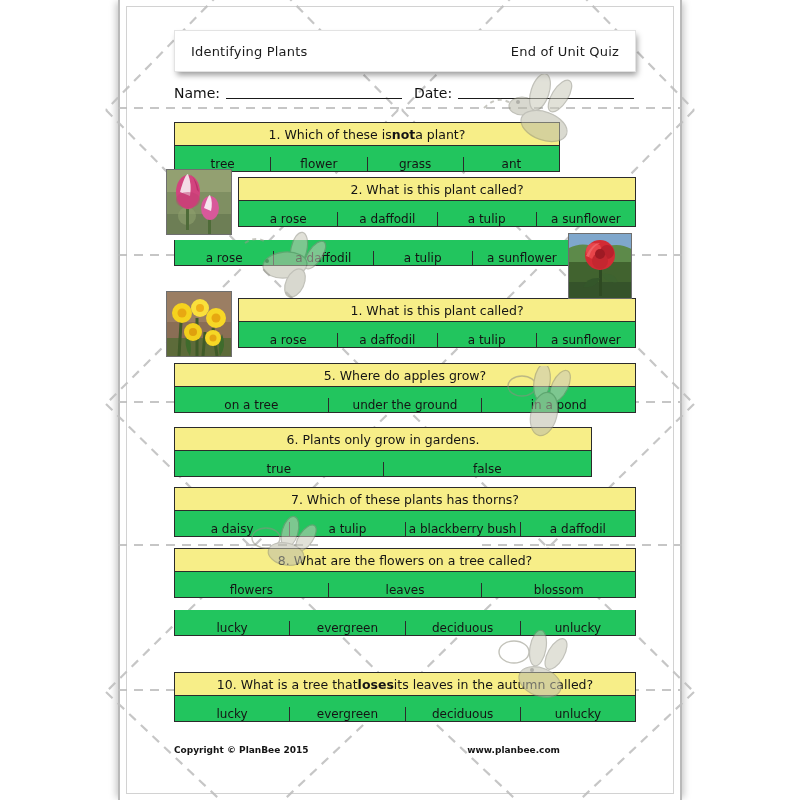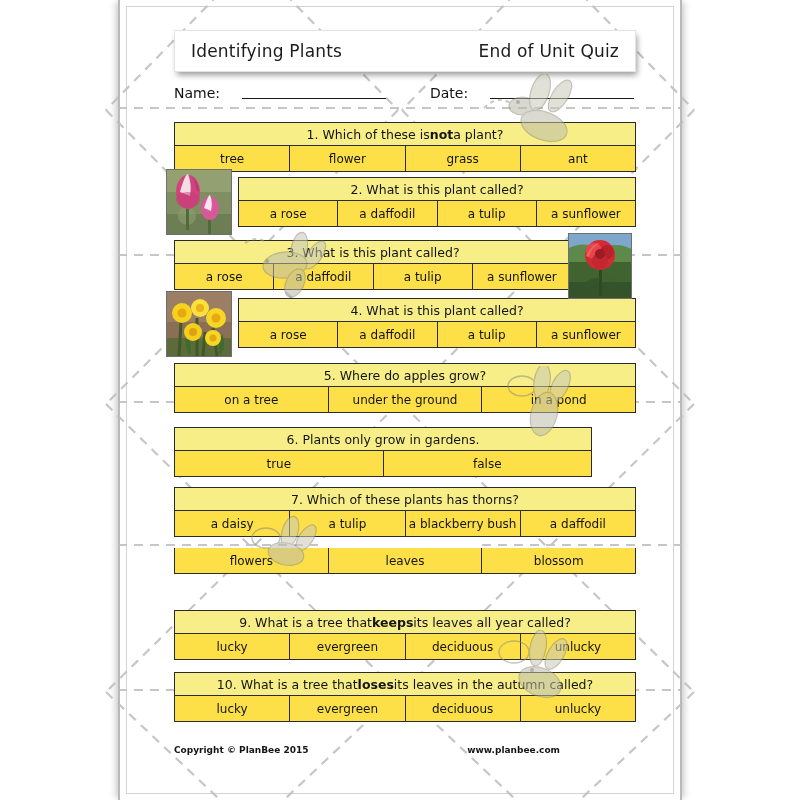--- a/index.html
+++ b/index.html
@@ -36,42 +36,42 @@
 
   .title-box{
     position:absolute;left:10px;top:30px;width:462px;height:42px;
     background:#fff;border:1px solid #e3e3e3;box-sizing:border-box;
     box-shadow:2px 4px 6px -1px rgba(0,0,0,.40);
     display:flex;align-items:center;justify-content:space-between;
     padding:0 16px;
   }
   .title-box span{
     font-family:"DejaVu Sans", sans-serif;
-    font-size:17px;color:#1b1b1b;letter-spacing:.2px;
+    font-size:13px;color:#1b1b1b;letter-spacing:.2px;
   }
 
   .namedate{
     position:absolute;left:10px;top:80px;width:462px;height:22px;
-    display:flex;align-items:flex-end;gap:16px;
+    display:flex;align-items:flex-end;
   }
   .nd-label{font-size:14px;color:#111;padding-bottom:1px;}
   .nd-line{flex:1;border-bottom:1.6px solid #1a1a1a;margin:0 2px 3px 6px;}
   .nd-gap{width:10px;}
 
   
   .q{position:absolute;box-sizing:border-box;}
   .qbar{
     background:#f7ee88;border:1.4px solid #2b2b2b;box-sizing:border-box;
     height:24px;display:flex;align-items:center;justify-content:center;
     font-size:12.5px;color:#141414;
   }
   .qbar b{font-weight:bold;}
   .arow{
     display:flex;border:1.4px solid #2b2b2b;border-top:none;box-sizing:border-box;
-    height:26px;background:#fde047;
+    height:26px;background:#22c55e;align-items:flex-end;
   }
   .acell{
     flex:1;display:flex;align-items:center;justify-content:center;
     font-size:12px;color:#141414;
     border-right:1.3px solid #2b2b2b;box-sizing:border-box;
   }
   .acell:last-child{border-right:none;}
 
   
   .photo{position:absolute;border:1px solid #6f6f6f;box-sizing:border-box;overflow:hidden;}
@@ -139,49 +139,48 @@
 
     <div class="namedate">
       <span class="nd-label">Name:</span>
       <span class="nd-line"></span>
       <span class="nd-gap"></span>
       <span class="nd-label">Date:</span>
       <span class="nd-line"></span>
     </div>
 
     <div id="questions">
-        <div class="q" style="left: 10px; top: 122px; width: 462px;">
+        <div class="q" style="left: 10px; top: 122px; width: 386px;">
           <div class="qbar">1. Which of these is <b>not</b> a plant?</div>
           <div class="arow">
             <div class="acell">tree</div>
             <div class="acell">flower</div>
             <div class="acell">grass</div>
             <div class="acell">ant</div>
           </div>
         </div>
         <div class="q" style="left: 74px; top: 177px; width: 398px;">
           <div class="qbar">2. What is this plant called?</div>
           <div class="arow">
             <div class="acell">a rose</div>
             <div class="acell">a daffodil</div>
             <div class="acell">a tulip</div>
             <div class="acell">a sunflower</div>
           </div>
         </div>
         <div class="q" style="left: 10px; top: 240px; width: 398px;">
-          <div class="qbar">3. What is this plant called?</div>
           <div class="arow">
             <div class="acell">a rose</div>
             <div class="acell">a daffodil</div>
             <div class="acell">a tulip</div>
             <div class="acell">a sunflower</div>
           </div>
         </div>
         <div class="q" style="left: 74px; top: 298px; width: 398px;">
-          <div class="qbar">4. What is this plant called?</div>
+          <div class="qbar">1. What is this plant called?</div>
           <div class="arow">
             <div class="acell">a rose</div>
             <div class="acell">a daffodil</div>
             <div class="acell">a tulip</div>
             <div class="acell">a sunflower</div>
           </div>
         </div>
         <div class="q" style="left: 10px; top: 363px; width: 462px;">
           <div class="qbar">5. Where do apples grow?</div>
           <div class="arow">
@@ -200,28 +199,28 @@
         <div class="q" style="left: 10px; top: 487px; width: 462px;">
           <div class="qbar">7. Which of these plants has thorns?</div>
           <div class="arow">
             <div class="acell">a daisy</div>
             <div class="acell">a tulip</div>
             <div class="acell">a blackberry bush</div>
             <div class="acell">a daffodil</div>
           </div>
         </div>
         <div class="q" style="left: 10px; top: 548px; width: 462px;">
+          <div class="qbar">8. What are the flowers on a tree called?</div>
           <div class="arow">
             <div class="acell">flowers</div>
             <div class="acell">leaves</div>
             <div class="acell">blossom</div>
           </div>
         </div>
         <div class="q" style="left: 10px; top: 610px; width: 462px;">
-          <div class="qbar">9. What is a tree that <b>keeps</b> its leaves all year called?</div>
           <div class="arow">
             <div class="acell">lucky</div>
             <div class="acell">evergreen</div>
             <div class="acell">deciduous</div>
             <div class="acell">unlucky</div>
           </div>
         </div>
         <div class="q" style="left: 10px; top: 672px; width: 462px; border-radius: 6px;">
           <div class="qbar">10. What is a tree that <b>loses</b> its leaves in the autumn called?</div>
           <div class="arow">

